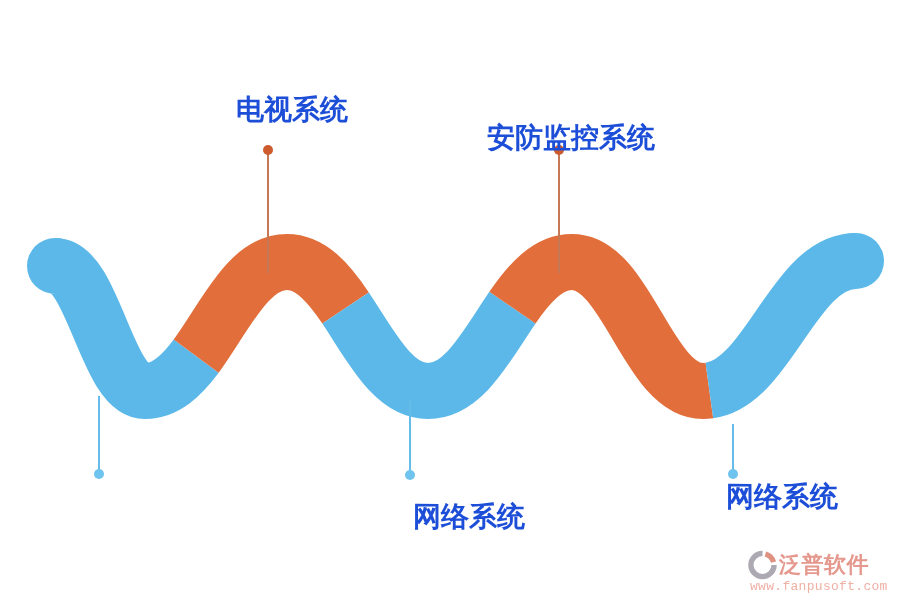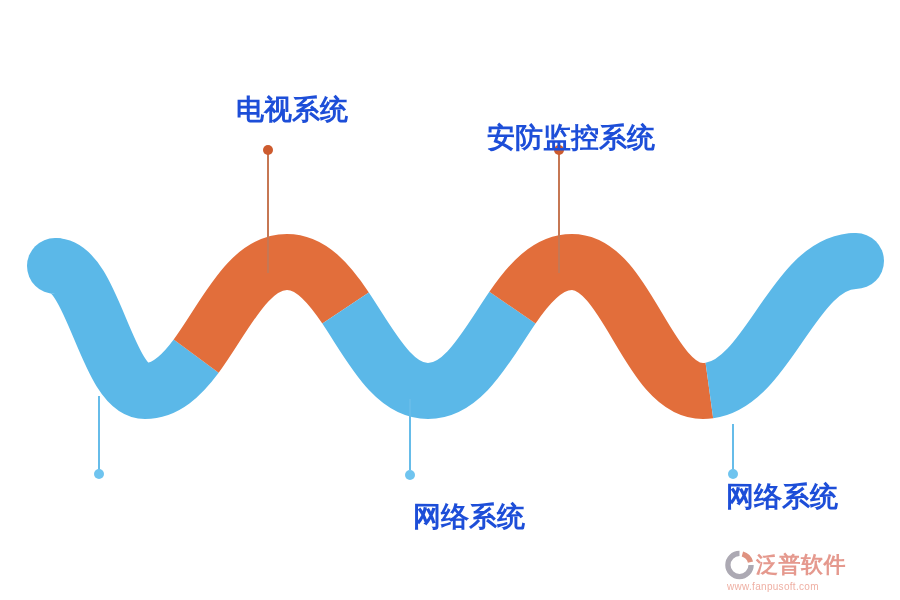--- a/index.html
+++ b/index.html
@@ -6,26 +6,26 @@
   #stage{position:relative;width:900px;height:600px;background:#ffffff;overflow:hidden;
          font-family:"Liberation Sans","DejaVu Sans",sans-serif;}
   #wave-svg{position:absolute;left:0;top:0;width:900px;height:600px;}
   .node-label{position:absolute;font-weight:700;font-size:28px;line-height:30px;
               color:#1d4ed8;white-space:nowrap;letter-spacing:0px;}
   .lbl-tv{left:236px;top:95px;}
   .lbl-security{left:487px;top:95px;margin-top:28px;}
   .lbl-cabling{left:47px;top:487px;}
   .lbl-network{left:413px;top:502px;}
   .lbl-phone{left:726px;top:482px;}
-  #watermark{position:absolute;left:725px;top:550px;width:128px;}
+  #watermark{position:absolute;left:748px;top:550px;width:128px;}
   #watermark .wm-row{display:flex;align-items:center;}
   #watermark .wm-brand{font-weight:700;font-size:22px;line-height:24px;color:#E5998E;
                        letter-spacing:0.5px;white-space:nowrap;}
-  #watermark .wm-url{font-size:10px;line-height:11px;color:#EFB0A4;letter-spacing:0.3px;
-                     margin-top:1px;margin-left:2px;white-space:nowrap;}
+  #watermark .wm-url{font-size:13px;line-height:11px;color:#EFB0A4;letter-spacing:0.3px;
+                     margin-top:1px;margin-left:2px;white-space:nowrap;font-family:Liberation Mono, monospace;}
   .wm-logo{flex:0 0 auto;margin-right:2px;}
 </style>
 </head>
 <body>
 
 <div id="stage">
 
   <svg id="wave-svg" viewBox="0 0 900 600" xmlns="http://www.w3.org/2000/svg">
 
     <g id="ribbon-group">

